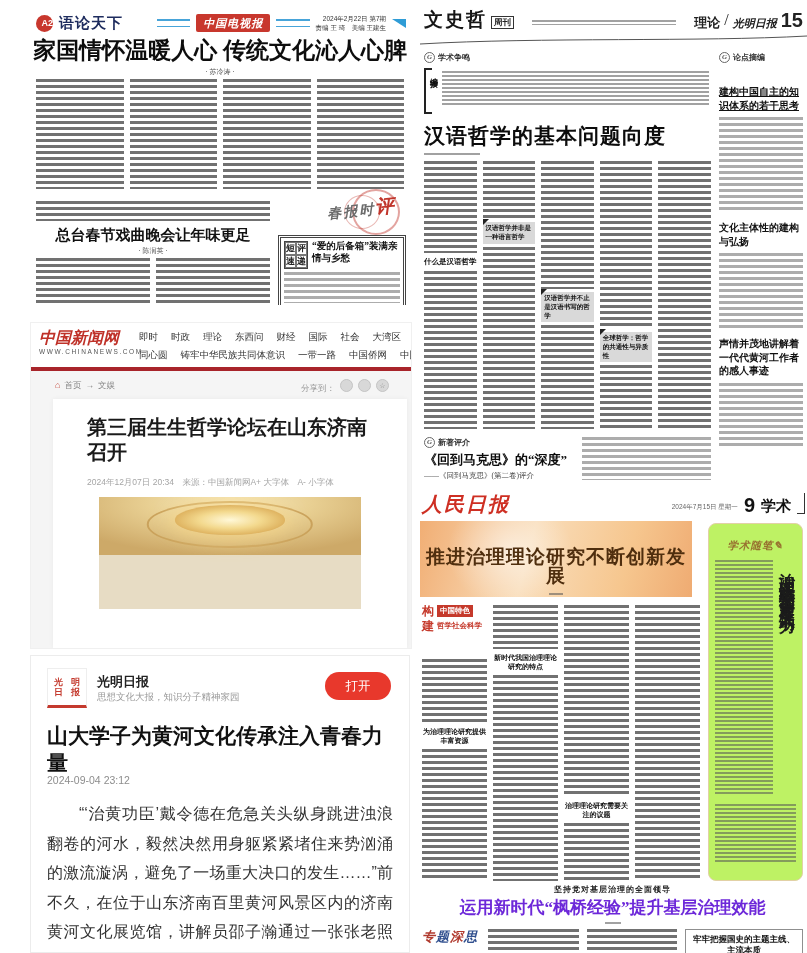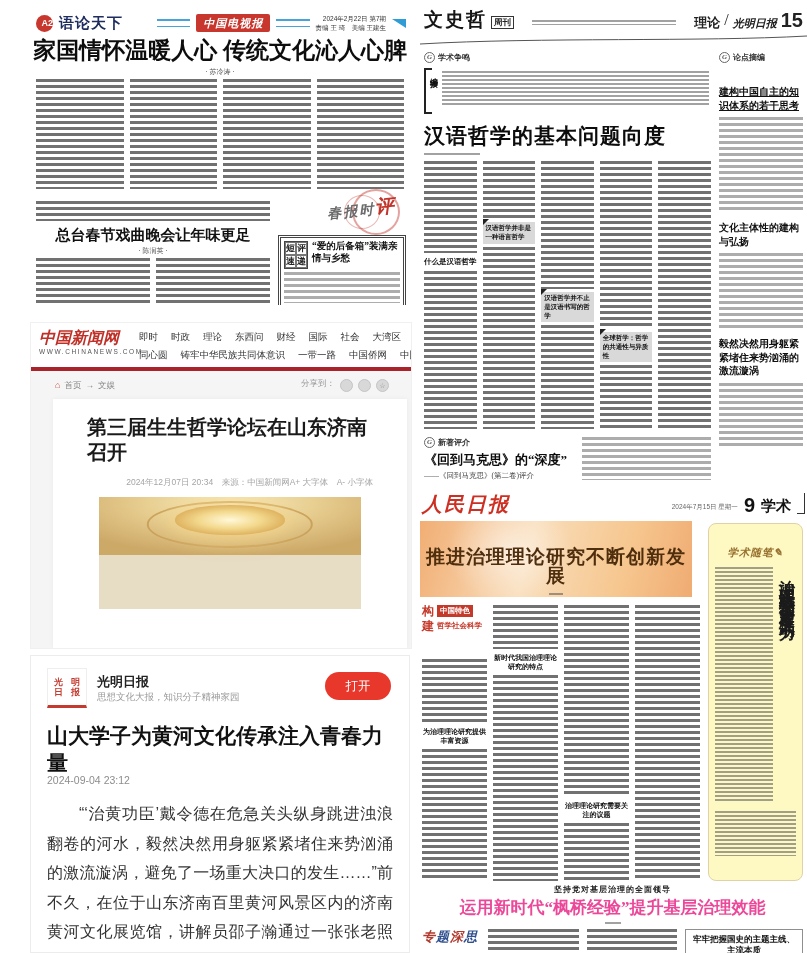--- a/index.html
+++ b/index.html
@@ -44,25 +44,25 @@
 
   
   .cnn-logo{font:900 italic 16px/1 "Liberation Serif",serif;color:#bf3128;}
   .cnn-url{font:400 6.5px/1 sans-serif;letter-spacing:1.6px;color:#555;margin-top:3px;}
   .cnn-nav{display:flex;gap:13px;font:400 9.5px/1 sans-serif;color:#333;}
   .cnn-nav span{white-space:nowrap;}
   .redbar{background:#a8242a;}
   .grayarea{background:#f5f5f5;}
   .crumb{display:flex;align-items:center;gap:4px;font:400 8.5px/1 sans-serif;color:#888;}
   .home-ic{color:#c0392b;font-size:9px;}
-  .share{display:flex;align-items:flex-start;gap:5px;font:400 8.5px/1 sans-serif;color:#999;}
+  .share{display:flex;align-items:flex-end;gap:5px;font:400 8.5px/1 sans-serif;color:#999;}
   .share i{width:11px;height:11px;border-radius:50%;background:#d8d8d8;border:1px solid #c4c4c4;display:inline-block;font-style:normal;font-size:7px;line-height:11px;text-align:center;color:#888;}
   .card{background:#fff;box-shadow:0 0 5px rgba(0,0,0,.05);}
   .cn-title{font:900 20px/1.25 sans-serif;color:#1a1a1a;}
-  .cn-meta{display:flex;justify-content:flex-end;font:400 8.5px/1 sans-serif;color:#a5a5a5;}
+  .cn-meta{display:flex;justify-content:flex-start;font:400 8.5px/1 sans-serif;color:#a5a5a5;}
   .cn-body{font:400 11.5px/1.78 sans-serif;color:#3e3e3e;text-align:justify;text-indent:2em;}
   .cn-tag{color:#bf3128;}
 
   
   .photo{position:relative;overflow:hidden;background:#e7dcc4;}
   .ph-ceiling{position:absolute;left:0;top:0;right:0;height:52%;background:radial-gradient(ellipse 70% 90% at 50% 10%,#f8ecc4 0%,#e8cf92 45%,#cda968 100%);}
   .ph-ring{position:absolute;left:50%;top:4%;width:62%;height:38%;transform:translateX(-50%);border:2px solid #caa25c;border-radius:50%;}
   .ph-chand{position:absolute;left:50%;top:8%;width:42%;height:26%;transform:translateX(-50%);border-radius:50%;background:radial-gradient(ellipse at center,#fff8d8 0%,#f3d98e 40%,#dcae5a 75%,rgba(220,174,90,0) 100%);box-shadow:0 0 18px 6px rgba(244,214,140,.8);}
 
   
@@ -102,25 +102,25 @@
   .rm-pg{font:700 20px/0.9 sans-serif;color:#111;}
   .rm-sec{font:900 15px/1 "Liberation Serif",serif;color:#111;}
   .rm-brk{width:7px;height:20px;border-right:1.5px solid #333;border-bottom:1.5px solid #333;}
   .banner{background:linear-gradient(105deg,#f1ae74 0%,#f9ddba 40%,#f6c68e 75%,#efab72 100%);position:relative;overflow:hidden;}
   .banner::before{content:"";position:absolute;left:8%;top:-40%;width:50%;height:160%;background:radial-gradient(ellipse at center,rgba(255,255,255,.55),rgba(255,255,255,0) 65%);}
   .banner-h{position:relative;font:900 19px/1 "Liberation Serif",serif;color:#4f2e0e;text-align:center;letter-spacing:1px;}
   .rm-badge-row{display:flex;align-items:center;gap:3px;margin-bottom:3px;}
   .rm-badge-ch{font:900 12px/1 "Liberation Serif",serif;color:#c5392b;}
   .rm-badge-tag{background:#c5392b;color:#fff;font:700 7.5px/1 sans-serif;padding:2px 3px;}
   .rm-badge-red{color:#c5392b;font:700 7.5px/1 sans-serif;}
-  .sidebar{background:#fef9c3;border:1px solid #e2d1a6;border-radius:8px;padding:24px 6px;box-sizing:border-box;display:flex;flex-direction:column;}
+  .sidebar{background:#bef264;border:1px solid #e2d1a6;border-radius:8px;padding:17px 6px;box-sizing:border-box;display:flex;flex-direction:column;}
   .sb-head{text-align:center;font:900 italic 10.5px/1 "Liberation Serif",serif;color:#97702f;letter-spacing:1px;}
   .sb-title{writing-mode:vertical-rl;font:900 16px/1.15 "Liberation Serif",serif;color:#1b1b1b;letter-spacing:3px;}
   .kicker{font:700 8px/1 sans-serif;text-align:center;color:#222;letter-spacing:1px;}
-  .rm-h2{font:900 17px/1.15 "Liberation Serif",serif;text-align:center;color:#ec4899;}
+  .rm-h2{font:900 17px/1.15 "Liberation Serif",serif;text-align:center;color:#6d28d9;}
   .zt{font:900 italic 13px/1.2 "Liberation Serif",serif;letter-spacing:1px;}
   .zt b:nth-child(odd){color:#b03a2e;} .zt b:nth-child(even){color:#31508f;}
   .rm-box{border:1px solid #8f8f8f;padding:4px 3px;box-sizing:border-box;}
   .rm-box-t{font:900 8.5px/1.35 "Liberation Serif",serif;text-align:center;color:#111;}
 </style>
 </head>
 <body>
 
 <div class="canvas">
 
@@ -330,21 +330,21 @@
 
       <div style="width:84px;flex:none;">
         <div class="glabel">
             <span class="glogo">G</span>
             <span>论点摘编</span>
           </div>
         <div class="rail-h" style="margin-top:22px;text-decoration:underline;">建构中国自主的知识体系的若干思考</div>
         <div class="gk lt" style="height:96px;margin-top:5px;"></div>
         <div class="rail-h" style="margin-top:8px;">文化主体性的建构与弘扬</div>
         <div class="gk lt" style="height:76px;margin-top:5px;"></div>
-        <div class="rail-h" style="margin-top:8px;">毅然决然用身躯紧紧堵住来势汹涌的激流漩涡</div>
+        <div class="rail-h" style="margin-top:8px;">声情并茂地讲解着一代代黄河工作者的感人事迹</div>
         <div class="gk lt" style="height:64px;margin-top:5px;"></div>
       </div>
     </div>
   </div>
 
   <div class="panel" style="left:420px;top:487px;width:387px;height:466px;">
     <div class="abs" style="left:2px;top:6px;right:2px;display:flex;align-items:flex-end;">
       <span class="rm-logo">人民日报</span>
       <span style="margin-left:auto;display:flex;align-items:flex-end;gap:6px;">
         <span class="rm-date" style="margin-bottom:4px;">2024年7月15日 星期一</span>

